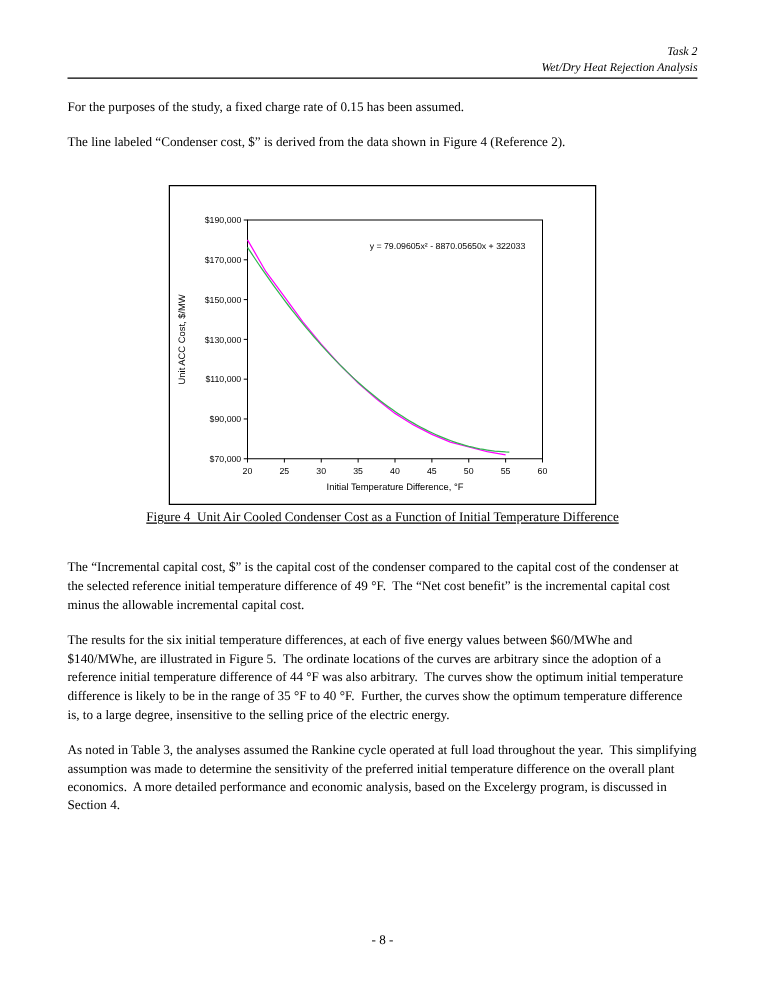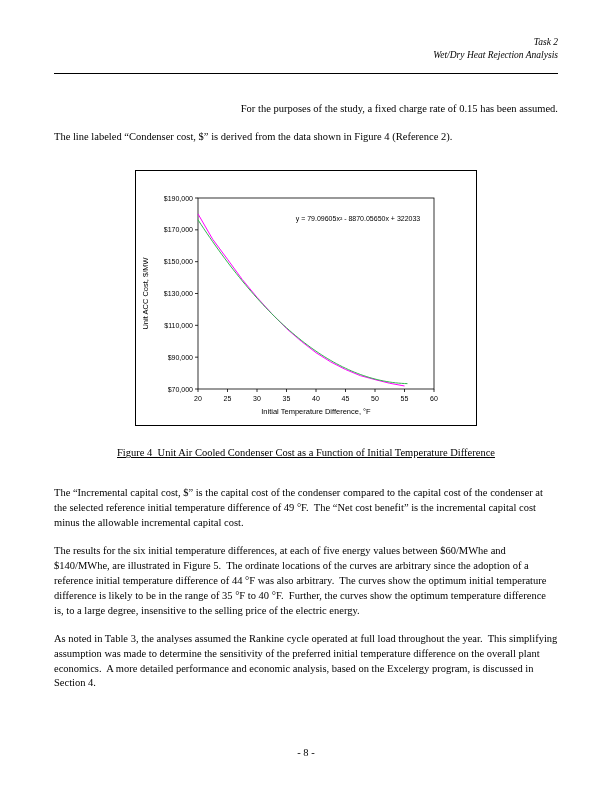--- a/index.html
+++ b/index.html
@@ -3,28 +3,28 @@
 <meta charset="utf-8">
 <style>
   html,body { margin:0; padding:0; background:#ffffff; }
   .page {
     width:612px; height:792px; background:#fff; position:relative;
     font-family:"Liberation Serif", serif; font-size:10.5px; color:#000;
     box-sizing:border-box; padding:36px 54px 0 54px; margin:0 auto;
   }
   .doc-header {
     text-align:right; font-style:italic; font-size:9.5px; line-height:1.35;
-    padding-bottom:11px; border-bottom:1px solid #000;
+    padding-bottom:0; border-bottom:1px solid #000;
   }
   .body-text p {
     margin:0 0 13px 0; line-height:1.42; white-space:pre-wrap;
   }
-  .body-text p.first { margin-top:28px;text-align:right; }
+  .body-text p.first { margin-top:17px; }
   .figure-wrap {
-    width:342px; margin:26px auto 21px auto; border:1px solid #000;
+    width:342px; margin:26px auto 5px auto; border:1px solid #000;
     background:#fff; box-sizing:border-box; line-height:0;
   }
   .figure-caption {
     text-align:center; font-size:10.5px; margin:2px 0 28px 0; white-space:pre-wrap;text-decoration:underline;
   }
   .page-footer {
     position:absolute; bottom:34px; left:0; right:0; text-align:center; font-size:10.5px;
   }
   svg text { font-family:"Liberation Sans", sans-serif; fill:#000; }
   .t7 { font-size:7px; }

